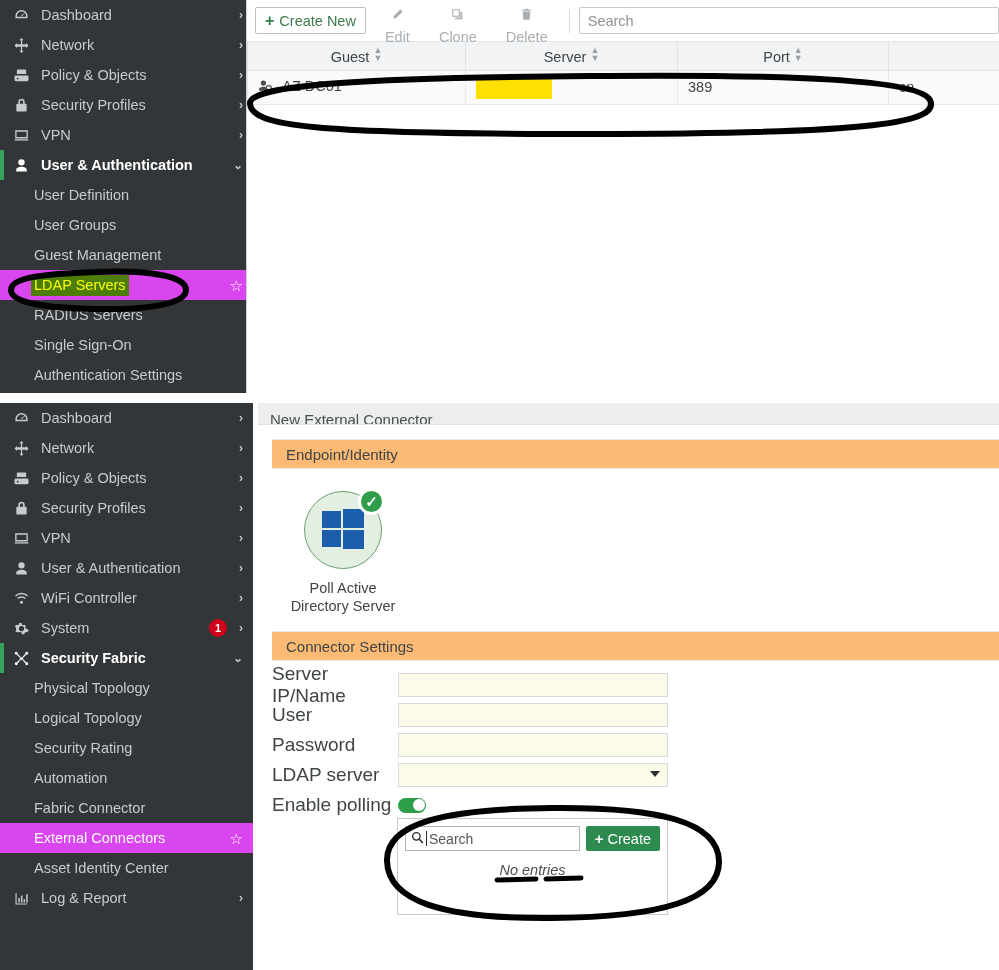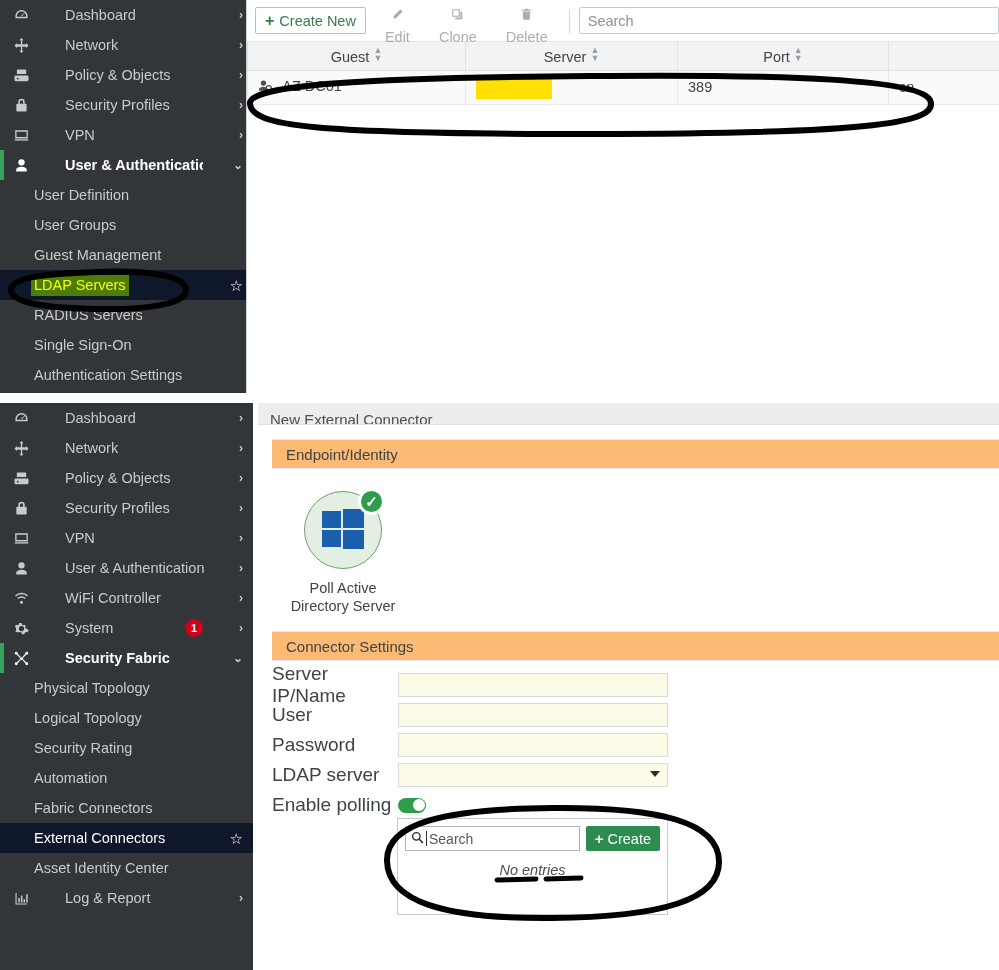--- a/index.html
+++ b/index.html
@@ -21,21 +21,20 @@
     overflow: hidden;
   }
   .nav-row {
     display: flex;
     align-items: center;
     height: 30px;
     padding: 0 10px 0 10px;
     color: #c8cbcd;
     font-size: 14.5px;
     position: relative;
-    gap: 24px;
   }
   .nav-row.top-level { font-size: 14.5px; }
   .nav-row.sel-expanded { color: #ffffff; font-weight: bold; }
   .nav-row.sel-expanded::before {
     content: "";
     position: absolute;
     left: 0; top: 0; bottom: 0;
     width: 4px;
     background: #35a15b;
   }
@@ -60,21 +59,21 @@
     display: flex;
     align-items: center;
     height: 30px;
     padding-left: 34px;
     padding-right: 10px;
     color: #c8cbcd;
     font-size: 14.5px;
     position: relative;
   }
   .nav-sub.selected {
-    background: #0f172a;
+    background: #d946ef;
     color: #ffffff;
   }
   .nav-sub .star {
     margin-left: auto;
     color: #ffffff;
     font-size: 15px;
     line-height: 1;
   }
   .badge-count {
     background: #d0021b;
@@ -665,21 +664,21 @@
     <div class="nav-sub">
       <span>Logical Topology</span>
     </div>
     <div class="nav-sub">
       <span>Security Rating</span>
     </div>
     <div class="nav-sub">
       <span>Automation</span>
     </div>
     <div class="nav-sub">
-      <span>Fabric Connectors</span>
+      <span>Fabric Connector</span>
     </div>
     <div class="nav-sub selected">
       <span>External Connectors</span>
       <span class="star">☆</span>
     </div>
     <div class="nav-sub">
       <span>Asset Identity Center</span>
     </div>
 
     <div class="nav-row top-level">

